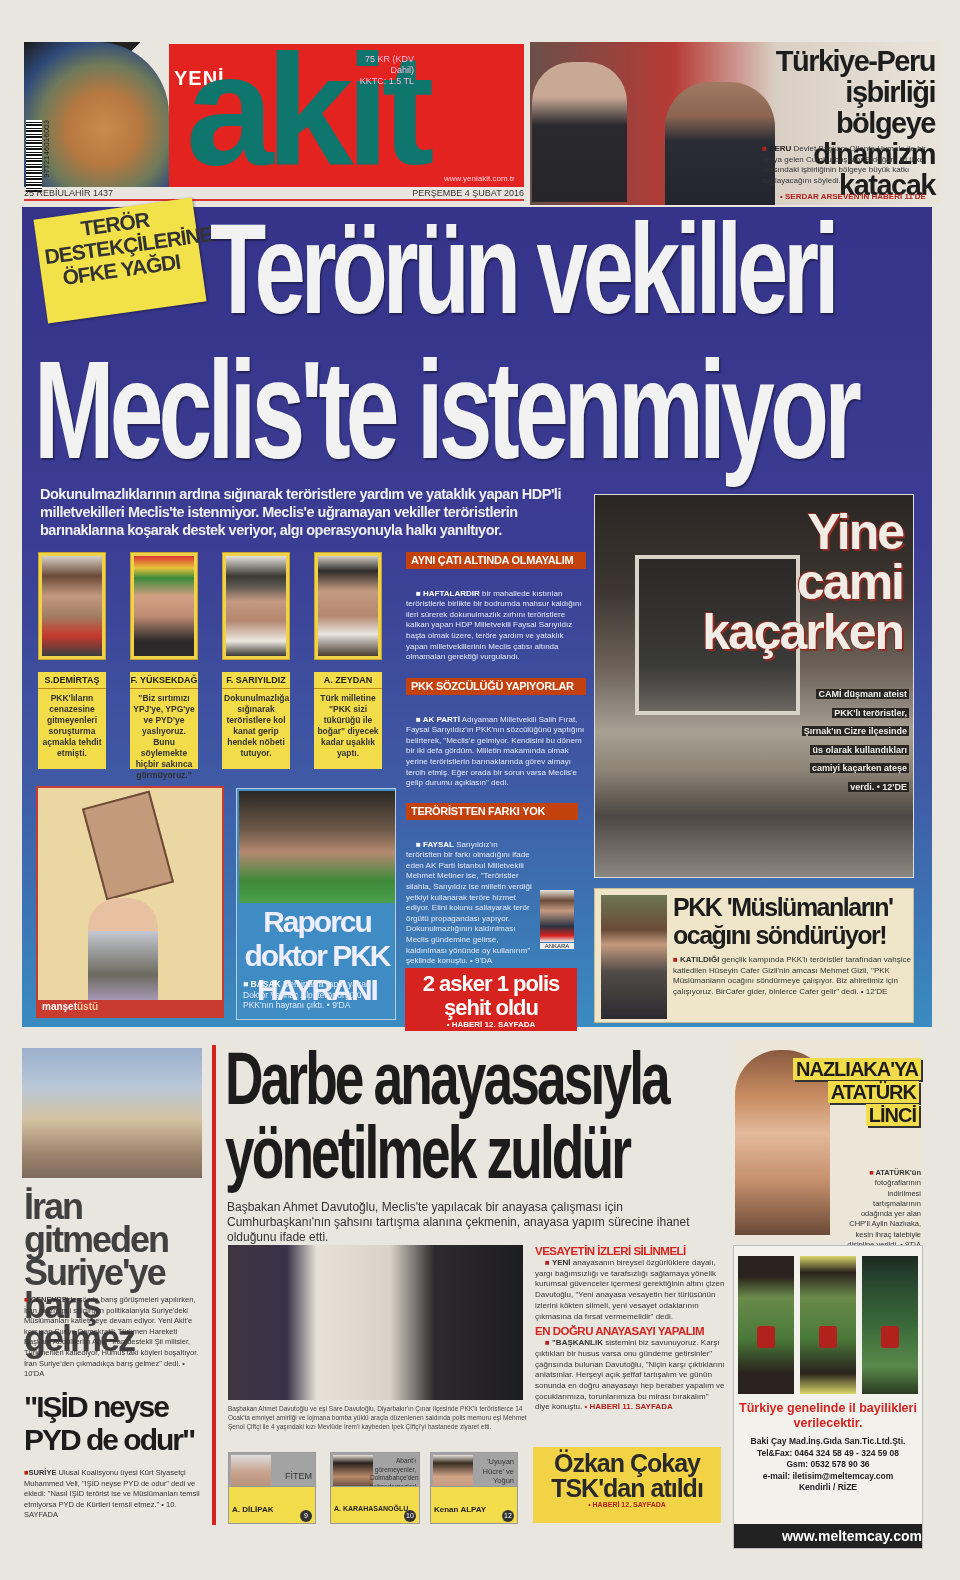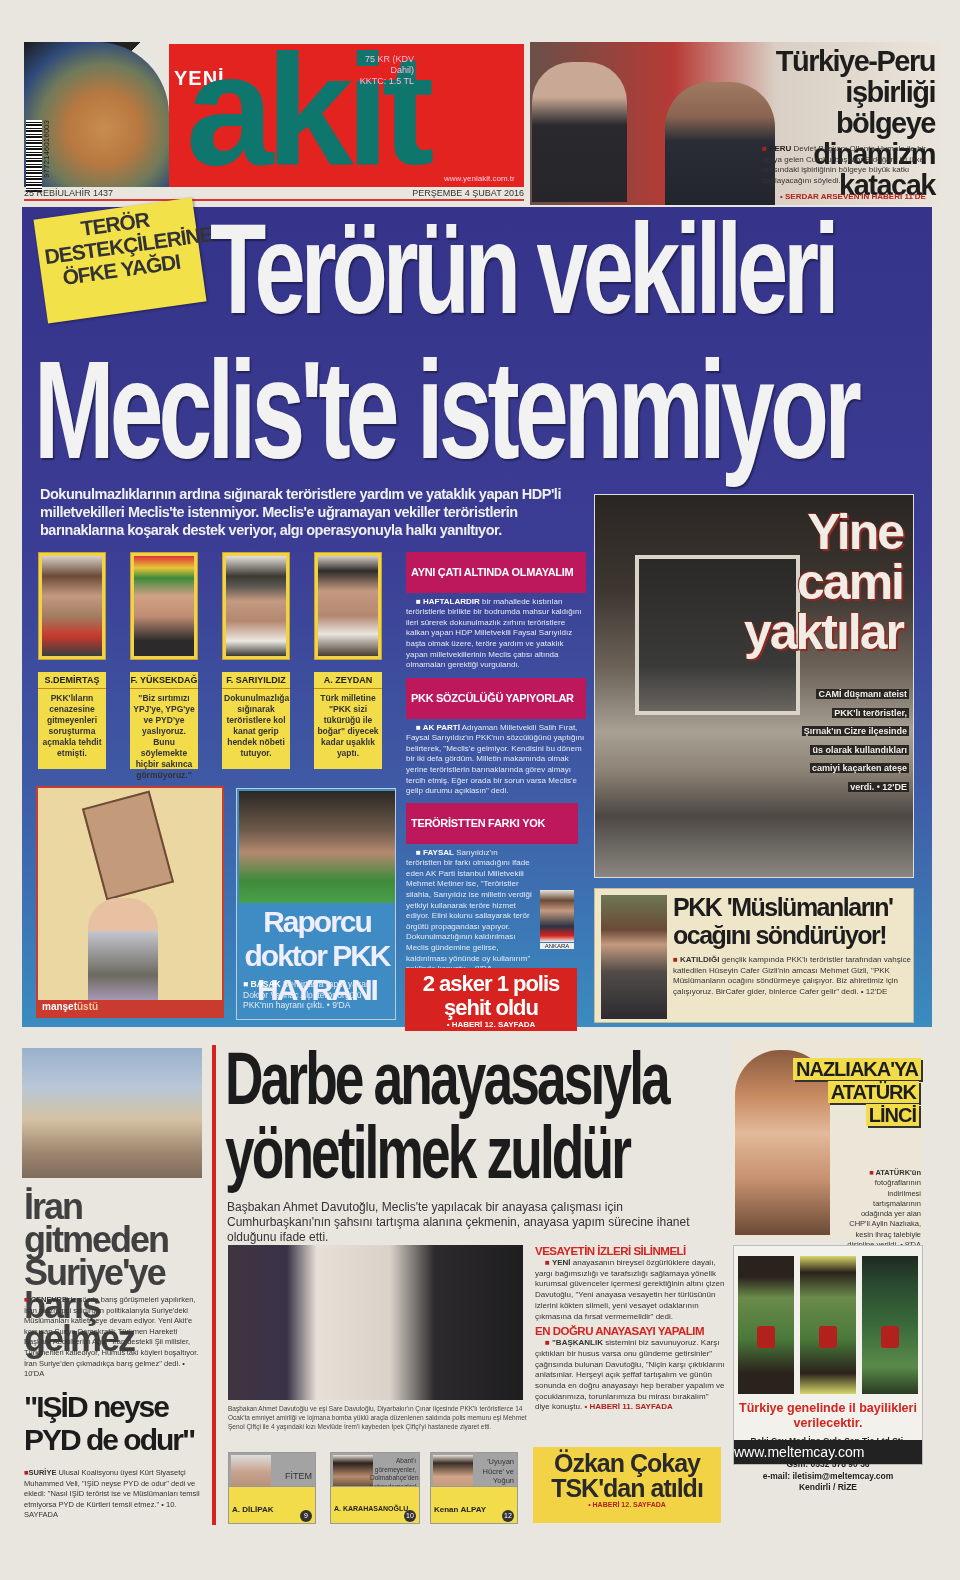--- a/index.html
+++ b/index.html
@@ -31,21 +31,21 @@
   .kicker{left:40px;top:208px;width:160px;height:105px;background:#f3e14a;transform:rotate(-8deg);padding:4px 6px;color:#333;font-weight:bold;font-size:21px;line-height:23px;text-align:center;letter-spacing:-1px;box-shadow:1px 1px 3px rgba(0,0,0,.4)}
   .headline{left:210px;top:205px;color:#f2f2f2;font-weight:bold;font-size:128px;line-height:128px;letter-spacing:-7px;transform:scaleX(0.72);transform-origin:left top;white-space:nowrap;text-shadow:2px 2px 2px rgba(0,0,0,.4)}
   .headline2{left:34px;top:340px;color:#f2f2f2;font-weight:bold;font-size:140px;line-height:140px;letter-spacing:-7px;transform:scaleX(0.69);transform-origin:left top;white-space:nowrap;text-shadow:2px 2px 2px rgba(0,0,0,.4)}
   .deck{left:40px;top:485px;width:560px;color:#f0f0f0;font-weight:bold;font-size:14.5px;line-height:18px;letter-spacing:-0.5px}
   .mp{top:552px;width:68px}
   .mp .photo{width:68px;height:108px;background:#f0d24a;padding:3px;border:1px solid #c9a52a}
   .mp .photo div{width:100%;height:100%}
   .mp .name{margin-top:12px;background:#f3dc4a;color:#222;font-weight:bold;font-size:9px;text-align:center;padding:3px 0;border-bottom:1px solid #c08a1a}
   .mp .quote{background:#f3dc4a;color:#333;font-weight:bold;font-size:8.5px;line-height:11px;text-align:center;padding:4px 2px;height:80px}
   .col-text{left:406px;width:180px;color:#e6eaf5;font-size:8px;line-height:10.6px}
-  .redhead{background:#be185d;color:#fff;font-weight:bold;font-size:11px;padding:15px 5px;letter-spacing:-0.3px;margin-bottom:4px}
+  .redhead{background:#c2410c;color:#fff;font-weight:bold;font-size:11px;padding:3px 5px;letter-spacing:-0.3px;margin-bottom:20px}
   .col-text p{text-indent:10px}
   #mosque{left:594px;top:494px;width:320px;height:384px;background:linear-gradient(180deg,#2a2623 0%,#3d3631 25%,#6c6258 45%,#a7a093 62%,#8d8476 72%,#4d4844 84%,#8b8780 100%);border:1px solid #ddd}
   .win{left:40px;top:60px;width:165px;height:160px;border:4px solid #d9d3c8;background:linear-gradient(180deg,#2b2928 0%,#3a3a38 70%,#6a6660 100%)}
   .yine{right:10px;top:12px;color:#f0ece6;font-weight:bold;font-size:50px;line-height:50px;text-align:right;letter-spacing:-2px;text-shadow:2px 2px 0 #8d2b22,-1px -1px 0 #8d2b22}
   .mosque-cap{right:4px;top:188px;width:110px;text-align:right}
   .mosque-cap span{background:#2a2624;color:#f1efe9;font-weight:bold;font-size:9px;line-height:13.6px;padding:0 2px;box-decoration-break:clone;-webkit-box-decoration-break:clone}
   #cartoon{left:36px;top:786px;width:188px;height:232px;background:#ebd7a1;border:2px solid #c93b2f}
   .cart-box{left:55px;top:10px;width:70px;height:95px;background:#c39a7a;transform:rotate(-15deg);border:2px solid #6d4b37}
   .cart-man{left:50px;top:110px;width:70px;height:110px;background:linear-gradient(180deg,#e8c1a2 0%,#e8c1a2 30%,#c5c7d0 30%,#6c6a60 70%,#b9a7cf 100%);border-radius:30px 30px 4px 4px}
   .cart-foot{left:0;bottom:0;width:100%;height:16px;background:#c93b2f;color:#fff;font-size:10px;font-weight:bold;padding:1px 4px}
@@ -82,26 +82,26 @@
   .columnist .cname{left:0;bottom:0;width:100%;height:14px;background:#f3dc4a;font-size:8px;font-weight:bold;padding:18px 3px;border-top:1px solid #999}
   .columnist .cnum{right:3px;bottom:1px;width:12px;height:12px;border-radius:50%;background:#333;color:#fff;font-size:7px;text-align:center;line-height:12px}
   #ozkan{left:533px;top:1447px;width:188px;height:76px;background:#f3d346;text-align:center}
   .ozk-t{font-weight:bold;font-size:25px;line-height:25px;padding-top:4px;color:#2a2a2a;letter-spacing:-1px}
   .ozk-s{font-size:7px;font-weight:bold;color:#b1221c}
   #nazli{left:733px;top:1040px;width:190px;height:200px;background:#ece6d8}
   .naz-photo{left:2px;top:10px;width:95px;height:185px;background:linear-gradient(180deg,#8a5a3f 0%,#c88c62 25%,#e3b99a 45%,#c6916f 70%,#6b4a36 100%);border-radius:45px 45px 0 0}
   .naz-title{left:60px;top:18px;width:126px;text-align:right}
   .naz-title span{display:inline-block;background:#f3dc4a;color:#1d1d1d;font-weight:bold;font-size:20px;line-height:22px;padding:0 3px;margin-bottom:1px;letter-spacing:-1px;box-shadow:2px 2px 0 #333}
   .naz-body{left:112px;top:128px;width:76px;text-align:right;font-size:7.5px;line-height:10.3px;color:#333}
-  #ad{left:733px;top:1245px;width:190px;height:220px;background:#f3f1ec;border:1px solid #bbb}
+  #ad{left:733px;top:1245px;width:190px;height:304px;background:#f3f1ec;border:1px solid #bbb}
   .tea{top:10px;width:56px;height:138px;background:linear-gradient(180deg,#2a221c 0%,#2a221c 15%,#6a8a4a 30%,#4a7a3a 60%,#2a221c 85%,#2a221c 100%)}
   .tea .cup{left:19px;top:70px;width:18px;height:22px;background:#b1221c;border-radius:3px}
   .ad-red{left:0;top:155px;width:100%;text-align:center;color:#d6231f;font-weight:bold;font-size:12.5px;line-height:15px}
   .ad-info{left:0;top:190px;width:100%;text-align:center;font-size:8.5px;line-height:11.5px;color:#222;font-weight:bold}
-  .ad-url{left:0;bottom:0;width:100%;height:24px;background:#222;color:#fff;text-align:left;font-size:14px;font-weight:normal;line-height:24px}
+  .ad-url{left:0;bottom:0;width:100%;height:24px;background:#222;color:#fff;text-align:right;font-size:14px;font-weight:bold;line-height:24px}
 </style>
 </head>
 <body>
 
 <div id="masthead" class="abs">
   <div class="abs globe-dark"></div>
   <div class="abs globe" style="border-radius:0 50% 0 0"></div>
   <div class="abs barcode"></div>
   <div class="abs barcode-num">9772146016003</div>
   <div class="abs redbox"></div>
@@ -174,21 +174,21 @@
   <p><b style="color:#fff">■ </b><b style="color:#fff">FAYSAL</b> <span>Sarıyıldız'ın teröristten bir farkı olmadığını ifade eden AK Parti İstanbul Milletvekili Mehmet Metiner ise, "Teröristler silahla, Sarıyıldız ise milletin verdiği yetkiyi kullanarak teröre hizmet ediyor. Elini kolunu sallayarak terör örgütü propagandası yapıyor. Dokunulmazlığının kaldırılması Meclis gündemine gelirse, kaldırılması yönünde oy kullanırım" şeklinde konuştu. • 9'DA</span></p>
 </div>
 <div class="abs" style="left:540px;top:890px;width:34px;height:52px;background:linear-gradient(180deg,#e8e4dc 0%,#6a4a38 20%,#c49a80 40%,#2c3344 70%,#d6231f 88%,#eee 100%)"></div>
 <div class="abs" style="left:540px;top:943px;width:34px;font-size:6px;color:#222;background:#eee;text-align:center">ANKARA</div>
 
 <div id="mosque" class="abs">
   <div class="abs win"></div>
   <div class="abs yine">
     <div>Yine</div>
     <div>cami</div>
-    <div>yaktılar</div>
+    <div>kaçarken</div>
   </div>
   <div class="abs mosque-cap"><span>CAMİ düşmanı ateist PKK'lı teröristler, Şırnak'ın Cizre ilçesinde üs olarak kullandıkları camiyi kaçarken ateşe verdi. • 12'DE</span></div>
 </div>
 
 <div id="cartoon" class="abs">
   <div class="abs cart-box"></div>
   <div class="abs cart-man"></div>
   <div class="abs cart-foot"><span>manşet</span><i>üstü</i></div>
 </div>
 

